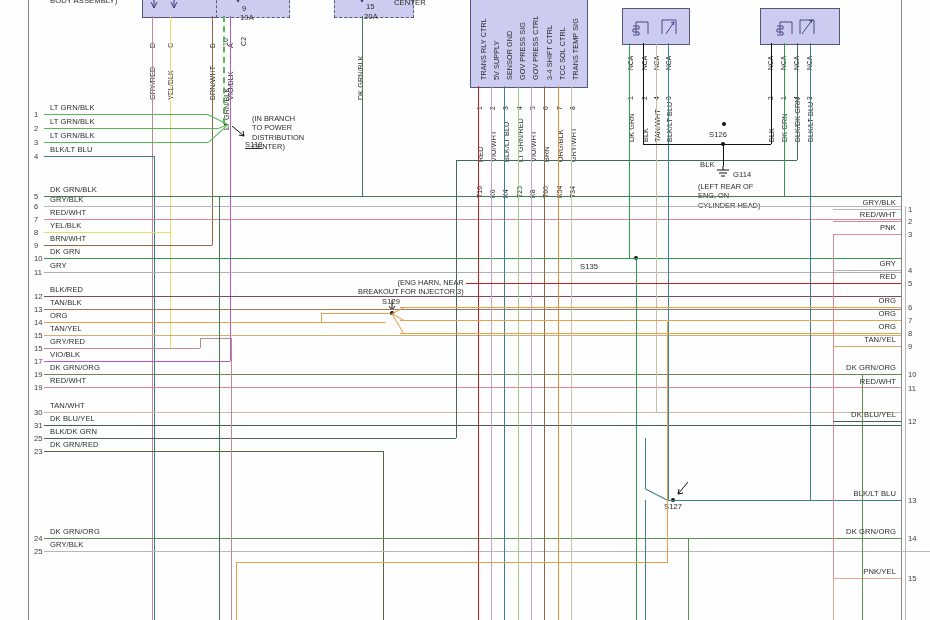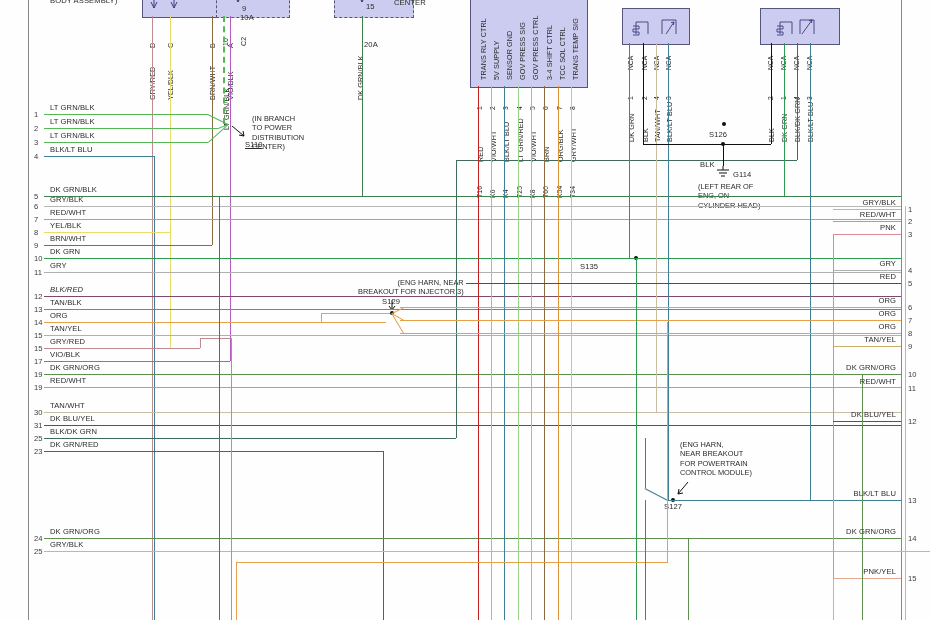--- a/index.html
+++ b/index.html
@@ -48,21 +48,21 @@
   </svg>
   <div class="lbl" style="left:242px;top:4px;">9</div>
   <div class="lbl" style="left:240px;top:13px;">10A</div>
 
   <div class="dbox" id="fuse15" style="left:334px;top:-24px;width:78px;height:40px;"></div>
   <svg style="position:absolute;left:334px;top:-24px;width:78px;height:42px;">
     <path d="M28,-4 Q34,4 28,10 L28,26 M28,26 l-3,-6 M28,26 l3,-6" stroke="#3a3a7a" fill="none" stroke-width="1"></path>
     <circle cx="28" cy="10" r="1.6" fill="#111"></circle>
   </svg>
   <div class="lbl" style="left:366px;top:2px;">15</div>
-  <div class="lbl" style="left:364px;top:12px;margin-top:28px;">20A</div>
+  <div class="lbl" style="left:364px;top:12px;">20A</div>
   <div class="lbl" style="left:394px;top:-2px;">CENTER</div>
 
   <div class="vlbl" style="left:148px;top:48px;">D</div>
   <div class="vlbl" style="left:166px;top:48px;">C</div>
   <div class="vlbl" style="left:208px;top:48px;">B</div>
   <div class="vlbl" style="left:226px;top:48px;">A</div>
 
   <div class="vlbl" style="left:148px;top:100px;">GRY/RED</div>
   <div class="vlbl" style="left:166px;top:100px;">YEL/BLK</div>
   <div class="vlbl" style="left:208px;top:100px;">BRN/WHT</div>
@@ -173,24 +173,20 @@
   <div class="lbl" style="left:733px;top:170px;">G114</div>
   <div class="note" style="left:698px;top:182px;">(LEFT REAR OF
 ENG, ON
 CYLINDER HEAD)</div>
   <svg class="gnd" style="left:714px;top:166px;width:20px;height:14px;">
     <path d="M9,0 L9,4 M3,4 h12 M5,7 h8 M7,10 h4" stroke="#111" stroke-width="1" fill="none"></path>
   </svg>
 
   <div class="note" style="left:358px;top:278px;text-align:right;">(ENG HARN, NEAR
 BREAKOUT FOR INJECTOR 3)</div>
-  <div class="note" style="left:680px;top:440px;">(ENG HARN,
-NEAR BREAKOUT
-FOR POWERTRAIN
-CONTROL MODULE)</div>
 
   <div class="dot" style="left:722px;top:122px;"></div>
   <div class="dot" style="left:721px;top:142px;"></div>
   <div class="dot" style="left:634px;top:256px;"></div>
   <div class="dot" style="left:390px;top:311px;"></div>
   <div class="dot" style="left:671px;top:498px;"></div>
 
   <svg style="position:absolute;left:232px;top:126px;width:22px;height:16px;">
     <path d="M0,0 L12,10 M12,10 l-5,-1 M12,10 l-1,-5" stroke="#111" stroke-width="1" fill="none"></path>
   </svg>
@@ -312,21 +308,21 @@
       <div class="lbl" style="left: 50px; top: 208px;">RED/WHT</div>
       <div class="num" style="left: 34px; top: 228px;">8</div>
       <div class="lbl" style="left: 50px; top: 221px;">YEL/BLK</div>
       <div class="num" style="left: 34px; top: 241px;">9</div>
       <div class="lbl" style="left: 50px; top: 234px;">BRN/WHT</div>
       <div class="num" style="left: 34px; top: 254px;">10</div>
       <div class="lbl" style="left: 50px; top: 247px;">DK GRN</div>
       <div class="num" style="left: 34px; top: 268px;">11</div>
       <div class="lbl" style="left: 50px; top: 261px;">GRY</div>
       <div class="num" style="left: 34px; top: 292px;">12</div>
-      <div class="lbl" style="left: 50px; top: 285px; font-style: italic;">BLK/RED</div>
+      <div class="lbl" style="left: 50px; top: 285px;">BLK/RED</div>
       <div class="num" style="left: 34px; top: 305px;">13</div>
       <div class="lbl" style="left: 50px; top: 298px;">TAN/BLK</div>
       <div class="num" style="left: 34px; top: 318px;">14</div>
       <div class="lbl" style="left: 50px; top: 311px;">ORG</div>
       <div class="num" style="left: 34px; top: 331px;">15</div>
       <div class="lbl" style="left: 50px; top: 324px;">TAN/YEL</div>
       <div class="num" style="left: 34px; top: 344px;">15</div>
       <div class="lbl" style="left: 50px; top: 337px;">GRY/RED</div>
       <div class="num" style="left: 34px; top: 357px;">17</div>
       <div class="lbl" style="left: 50px; top: 350px;">VIO/BLK</div>

